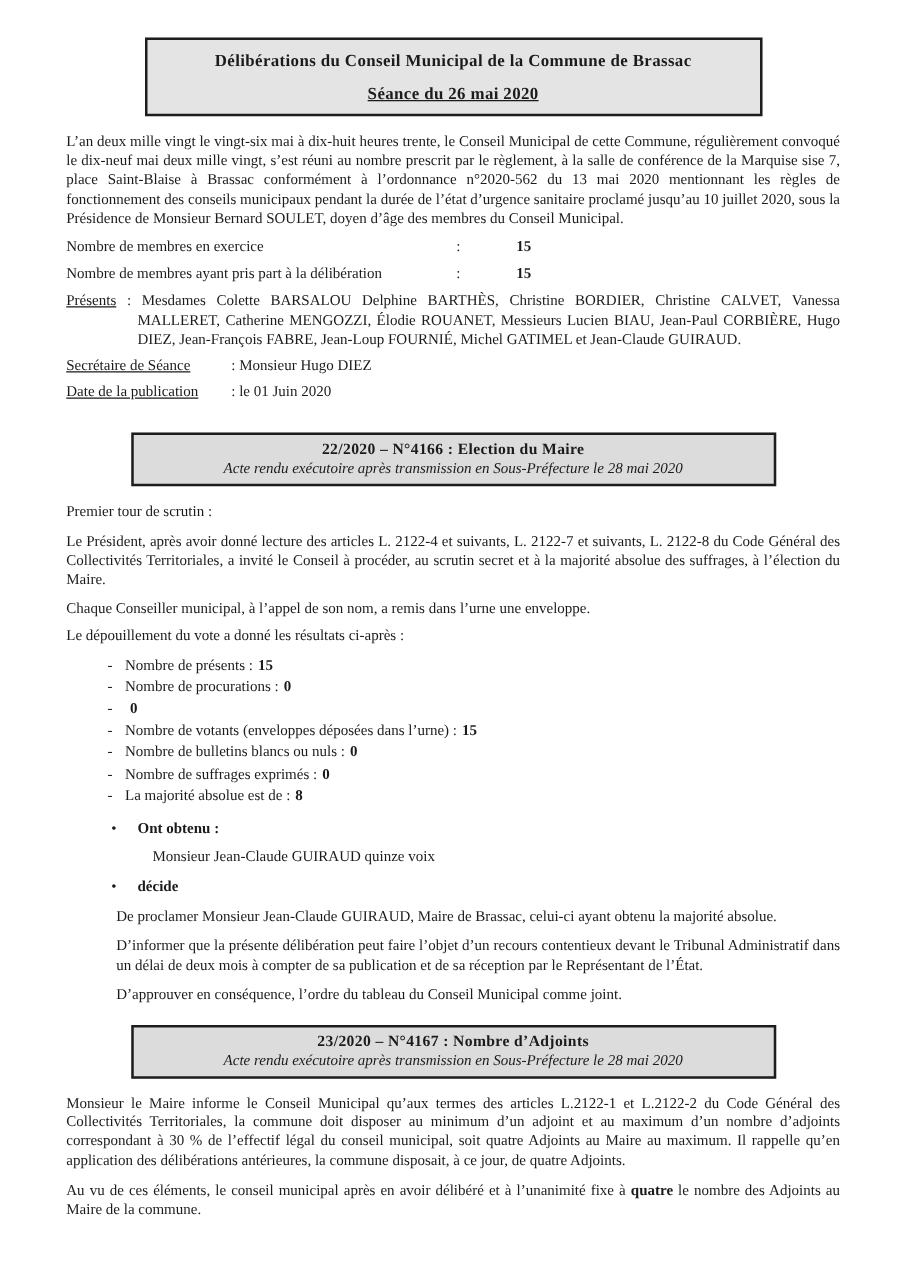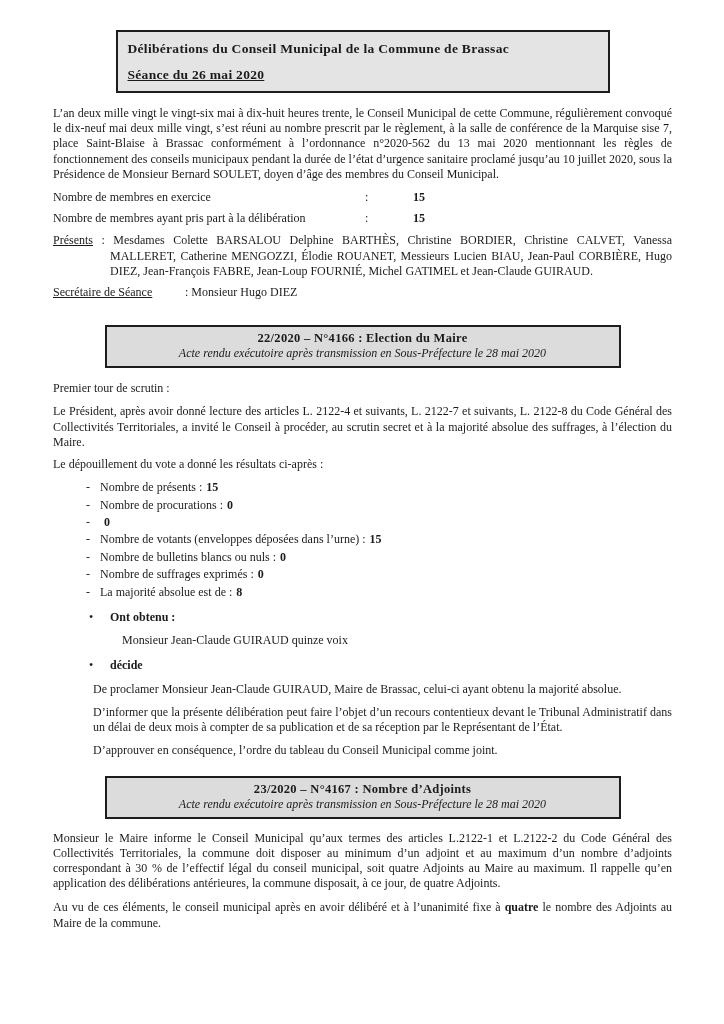--- a/index.html
+++ b/index.html
@@ -21,20 +21,21 @@
   p { margin: 0; }
   .justify { text-align: justify; }
 
   
   .title-box {
     box-sizing: border-box;
     width: 494px;
     margin: 0 auto;
     border: 2px solid #1d1d1d;
     background: #e4e4e4;
+    text-align: center;
     padding: 9px 10px 8px 10px;
   }
   .title-line { font-weight: bold; font-size: 13.5px; line-height: 16px; letter-spacing: 0.3px; }
   .title-line + .title-line { margin-top: 10px; text-decoration: underline; }
 
   
   .intro { margin-top: 13px; }
 
   
   .counts { margin-top: 8px; }
@@ -108,28 +109,33 @@
       <span class="count-value">15</span>
     </div>
   </div>
 
   <p class="presents justify"><span class="u">Présents</span><span> :  </span><span>Mesdames Colette BARSALOU Delphine BARTHÈS, Christine BORDIER, Christine CALVET, Vanessa MALLERET, Catherine MENGOZZI, Élodie ROUANET, Messieurs Lucien BIAU, Jean-Paul CORBIÈRE, Hugo DIEZ, Jean-François FABRE, Jean-Loup FOURNIÉ, Michel GATIMEL et Jean-Claude GUIRAUD.</span></p>
 
   <div class="info-row">
     <span class="info-label"><span class="u">Secrétaire de Séance</span></span>
     <span class="info-value">: Monsieur Hugo DIEZ</span>
   </div>
+  <div class="info-row">
+    <span class="info-label"><span class="u">Date de la publication</span></span>
+    <span class="info-value">: le 01 Juin 2020</span>
+  </div>
 
   <div class="section-box">
     <div class="section-title">22/2020 – N°4166 : Election du Maire</div>
     <div class="section-subtitle">Acte rendu exécutoire après transmission en Sous-Préfecture le 28 mai 2020</div>
   </div>
 
   <p class="p-top13">Premier tour de scrutin :</p>
   <p class="p-top8 justify">Le Président, après avoir donné lecture des articles L. 2122-4 et suivants, L. 2122-7 et suivants, L. 2122-8 du Code Général des Collectivités Territoriales, a invité le Conseil à procéder, au scrutin secret et à la majorité absolue des suffrages, à l’élection du Maire.</p>
+  <p class="p-top8">Chaque Conseiller municipal, à l’appel de son nom, a remis dans l’urne une enveloppe.</p>
   <p class="p-top7">Le dépouillement du vote a donné les résultats ci-après :</p>
 
   <div class="dash-list">
     <div class="dash-row">
       <span class="dash">-</span>
       <span>Nombre de présents :</span>
       <span class="dash-value">15</span>
     </div>
     <div class="dash-row">
       <span class="dash">-</span>

